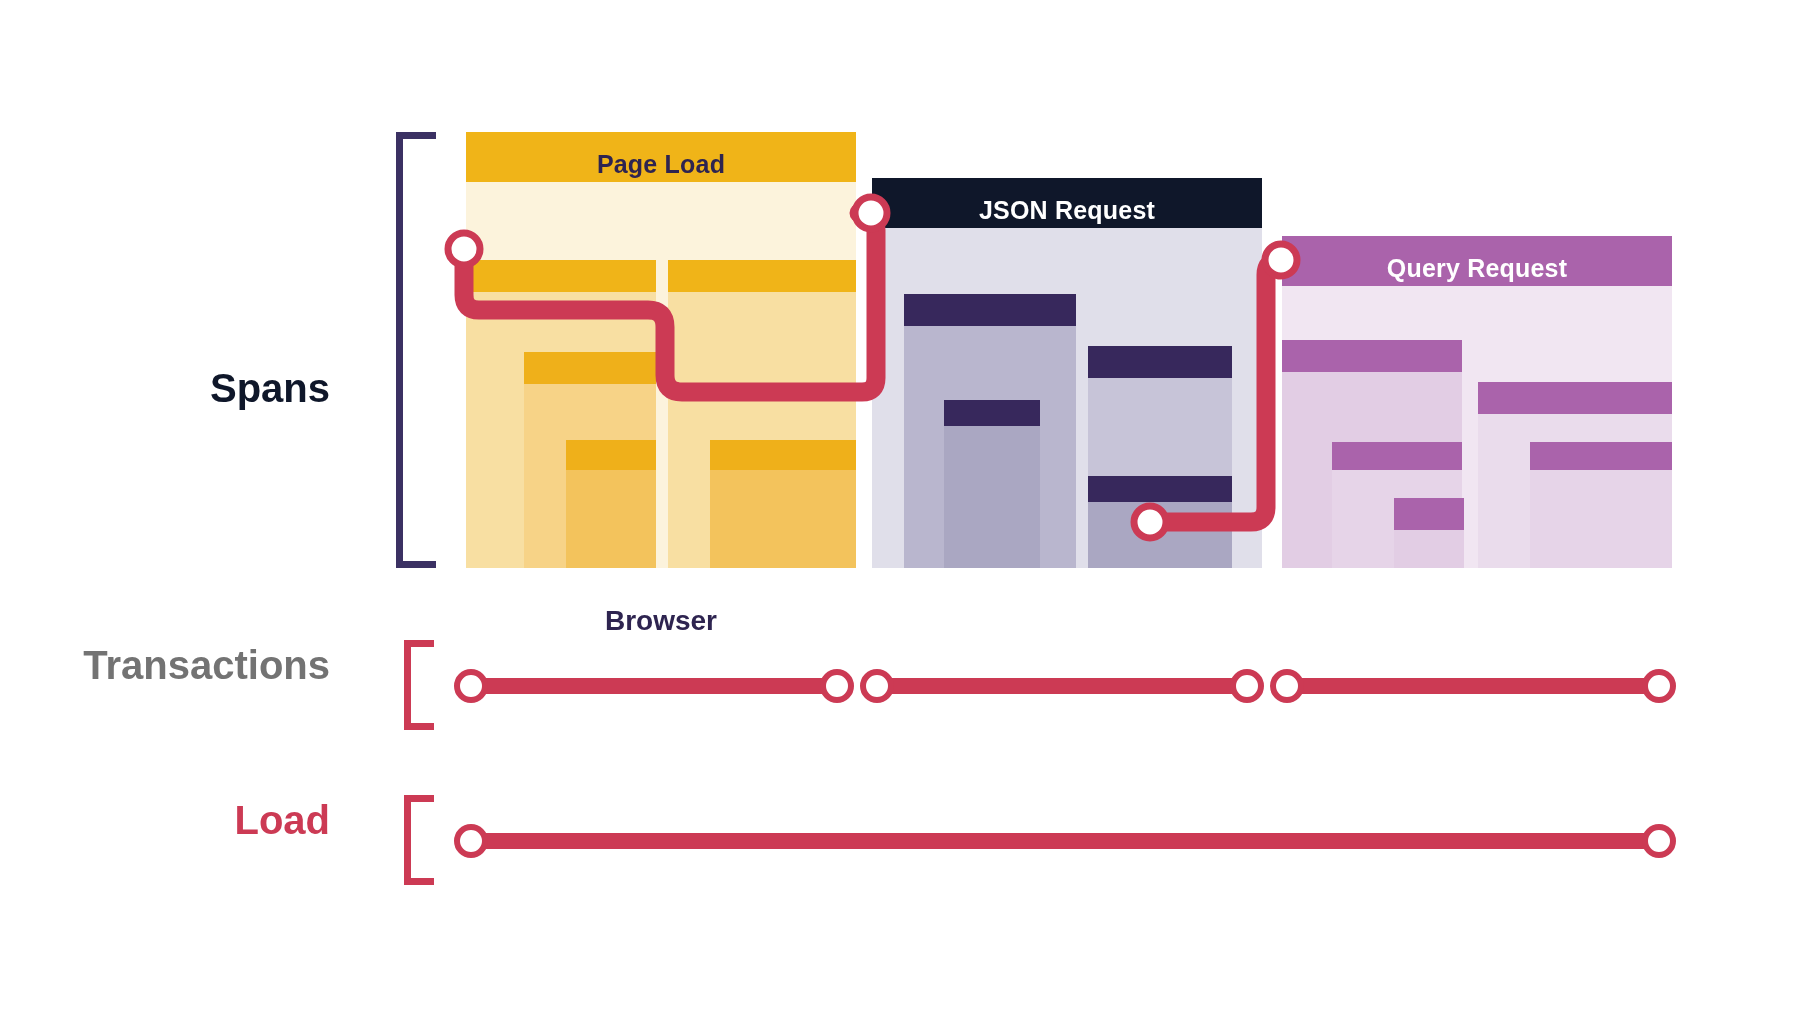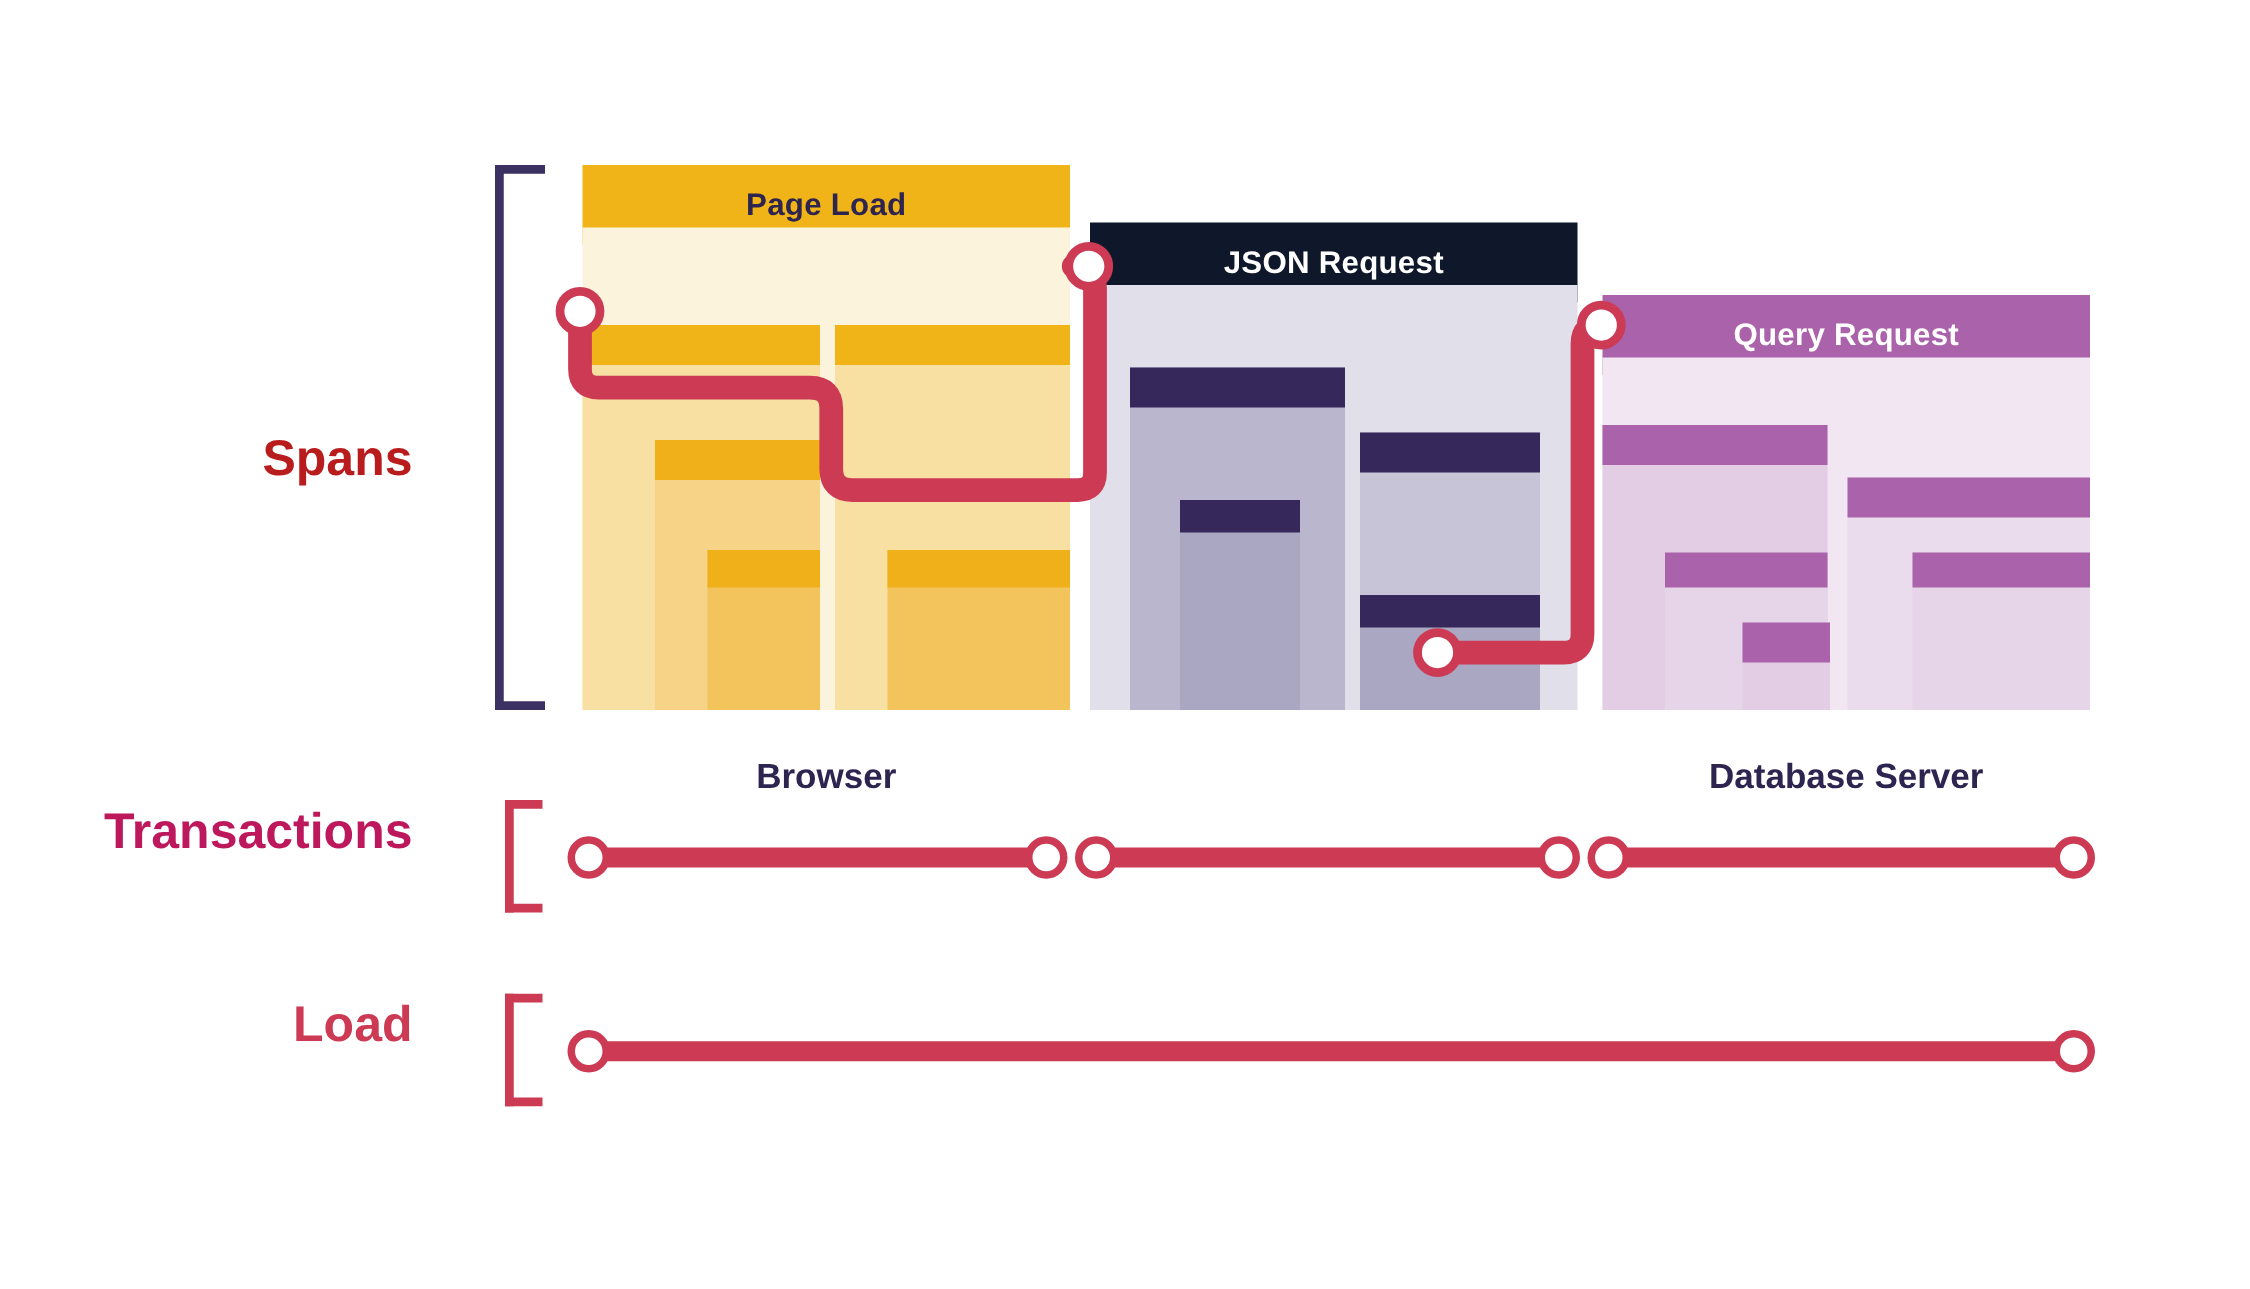--- a/index.html
+++ b/index.html
@@ -14,26 +14,26 @@
 
   
   .row-label{
     position:absolute;
     font-weight:bold;
     white-space:nowrap;
     text-align:right;
     line-height:1;
   }
   #label-spans{
-    right:1470px; top:347px;
-    font-size:40px; color:#b91c1c;
+    right:1470px; top:368px;
+    font-size:40px; color:#0f172a;
   }
   #label-transactions{
     right:1470px; top:645px;
-    font-size:40px; color:#be185d;
+    font-size:40px; color:#737373;
   }
   #label-trace{
     right:1470px; top:800px;
     font-size:40px; color:#CC3A54;
   }
 
   
   .bracket{position:absolute;box-sizing:border-box;}
   #bracket-spans{
     left:396px; top:132px; width:40px; height:436px;
@@ -210,21 +210,20 @@
         <div class="tip"></div>
       </div>
       <div class="span-bar purple-3" style="left:248px;top:156px;width:142px;height:126px;">
         <div class="cap"></div>
         <div class="tip"></div>
       </div>
     </div>
   </div>
 
   <div class="service-caption" style="left:466px;top:605px;width:390px;">Browser</div>
-  <div class="service-caption" style="left:1282px;top:605px;width:390px;">Database Server</div>
 
   <svg id="trace-path-svg" viewBox="0 0 1800 1031">
     <g fill="none" stroke="#CC3A54" stroke-width="19" stroke-linecap="round" stroke-linejoin="round">
 
       <path d="M 464 249 L 464 295 Q 464 310 479 310 L 648 310 Q 665 310 665 327 L 665 375 Q 665 392 682 392 L 862 392 Q 876 392 876 378 L 876 230 Q 876 213 859 213"></path>
 
       <path d="M 1147 522 L 1251 522 Q 1266 522 1266 507 L 1266 275 Q 1266 260 1281 260"></path>
     </g>
 
     <circle cx="464" cy="249" r="16" fill="#FFFFFF" stroke="#CC3A54" stroke-width="7"></circle>

